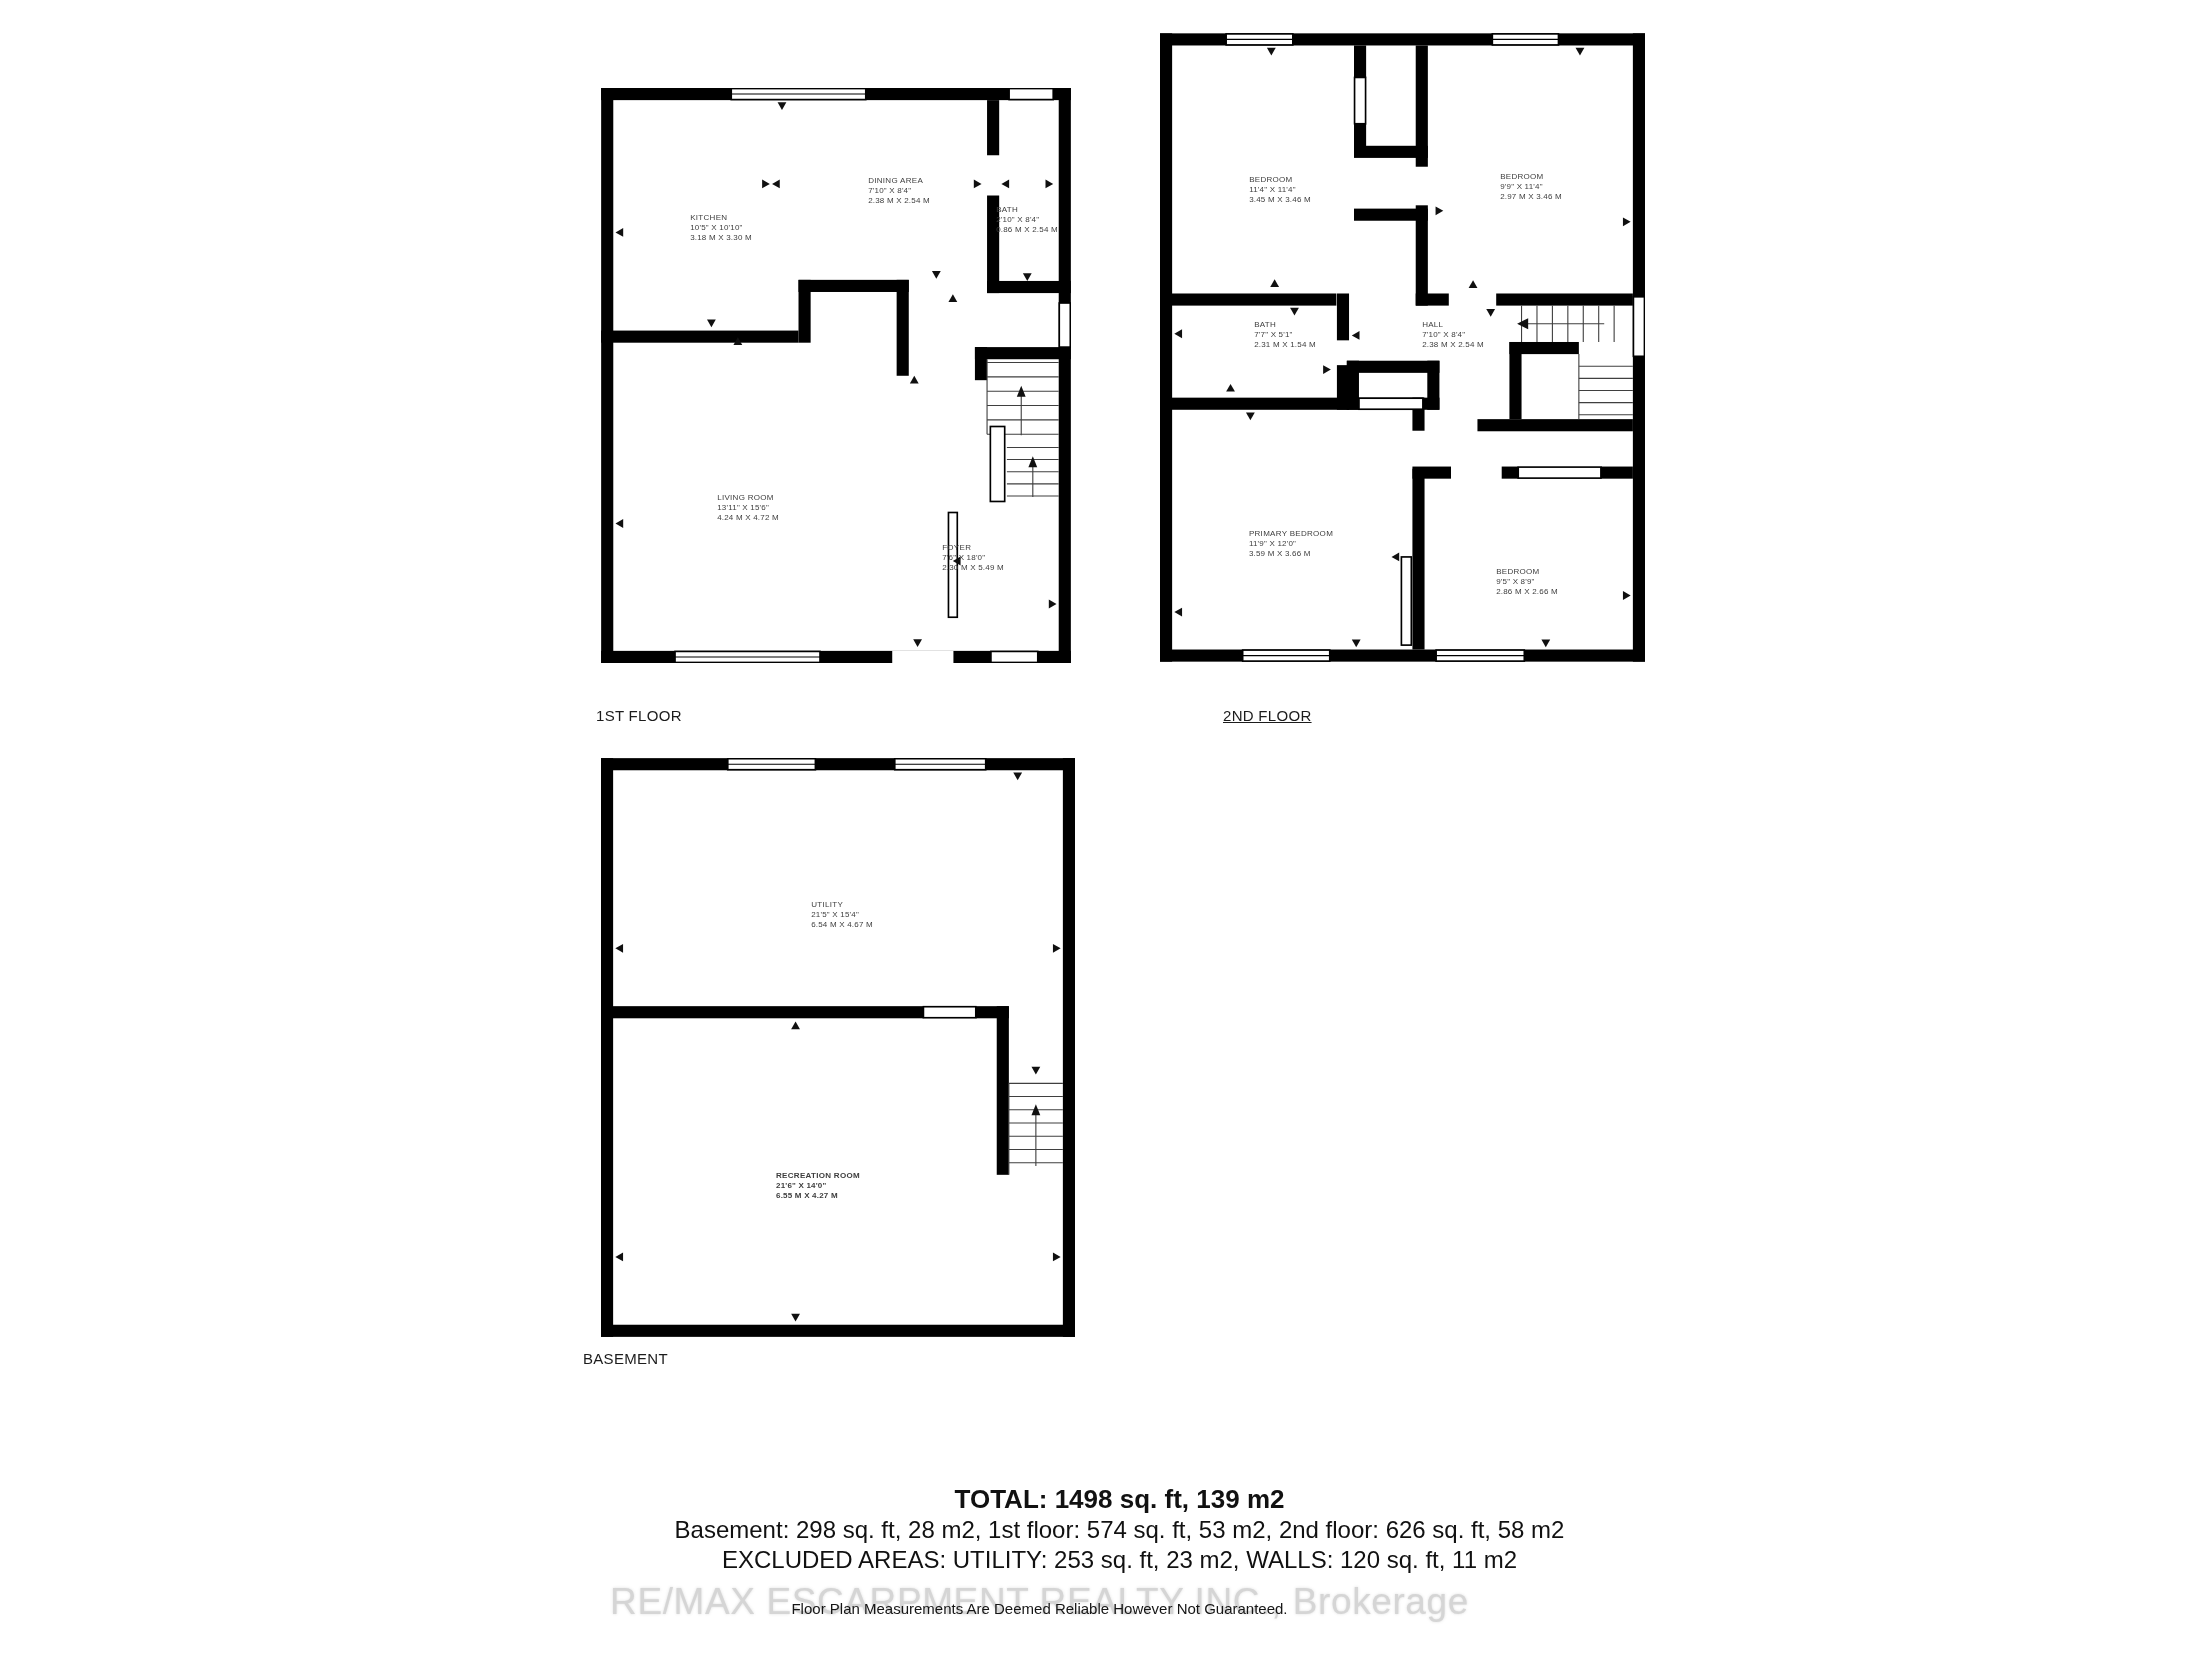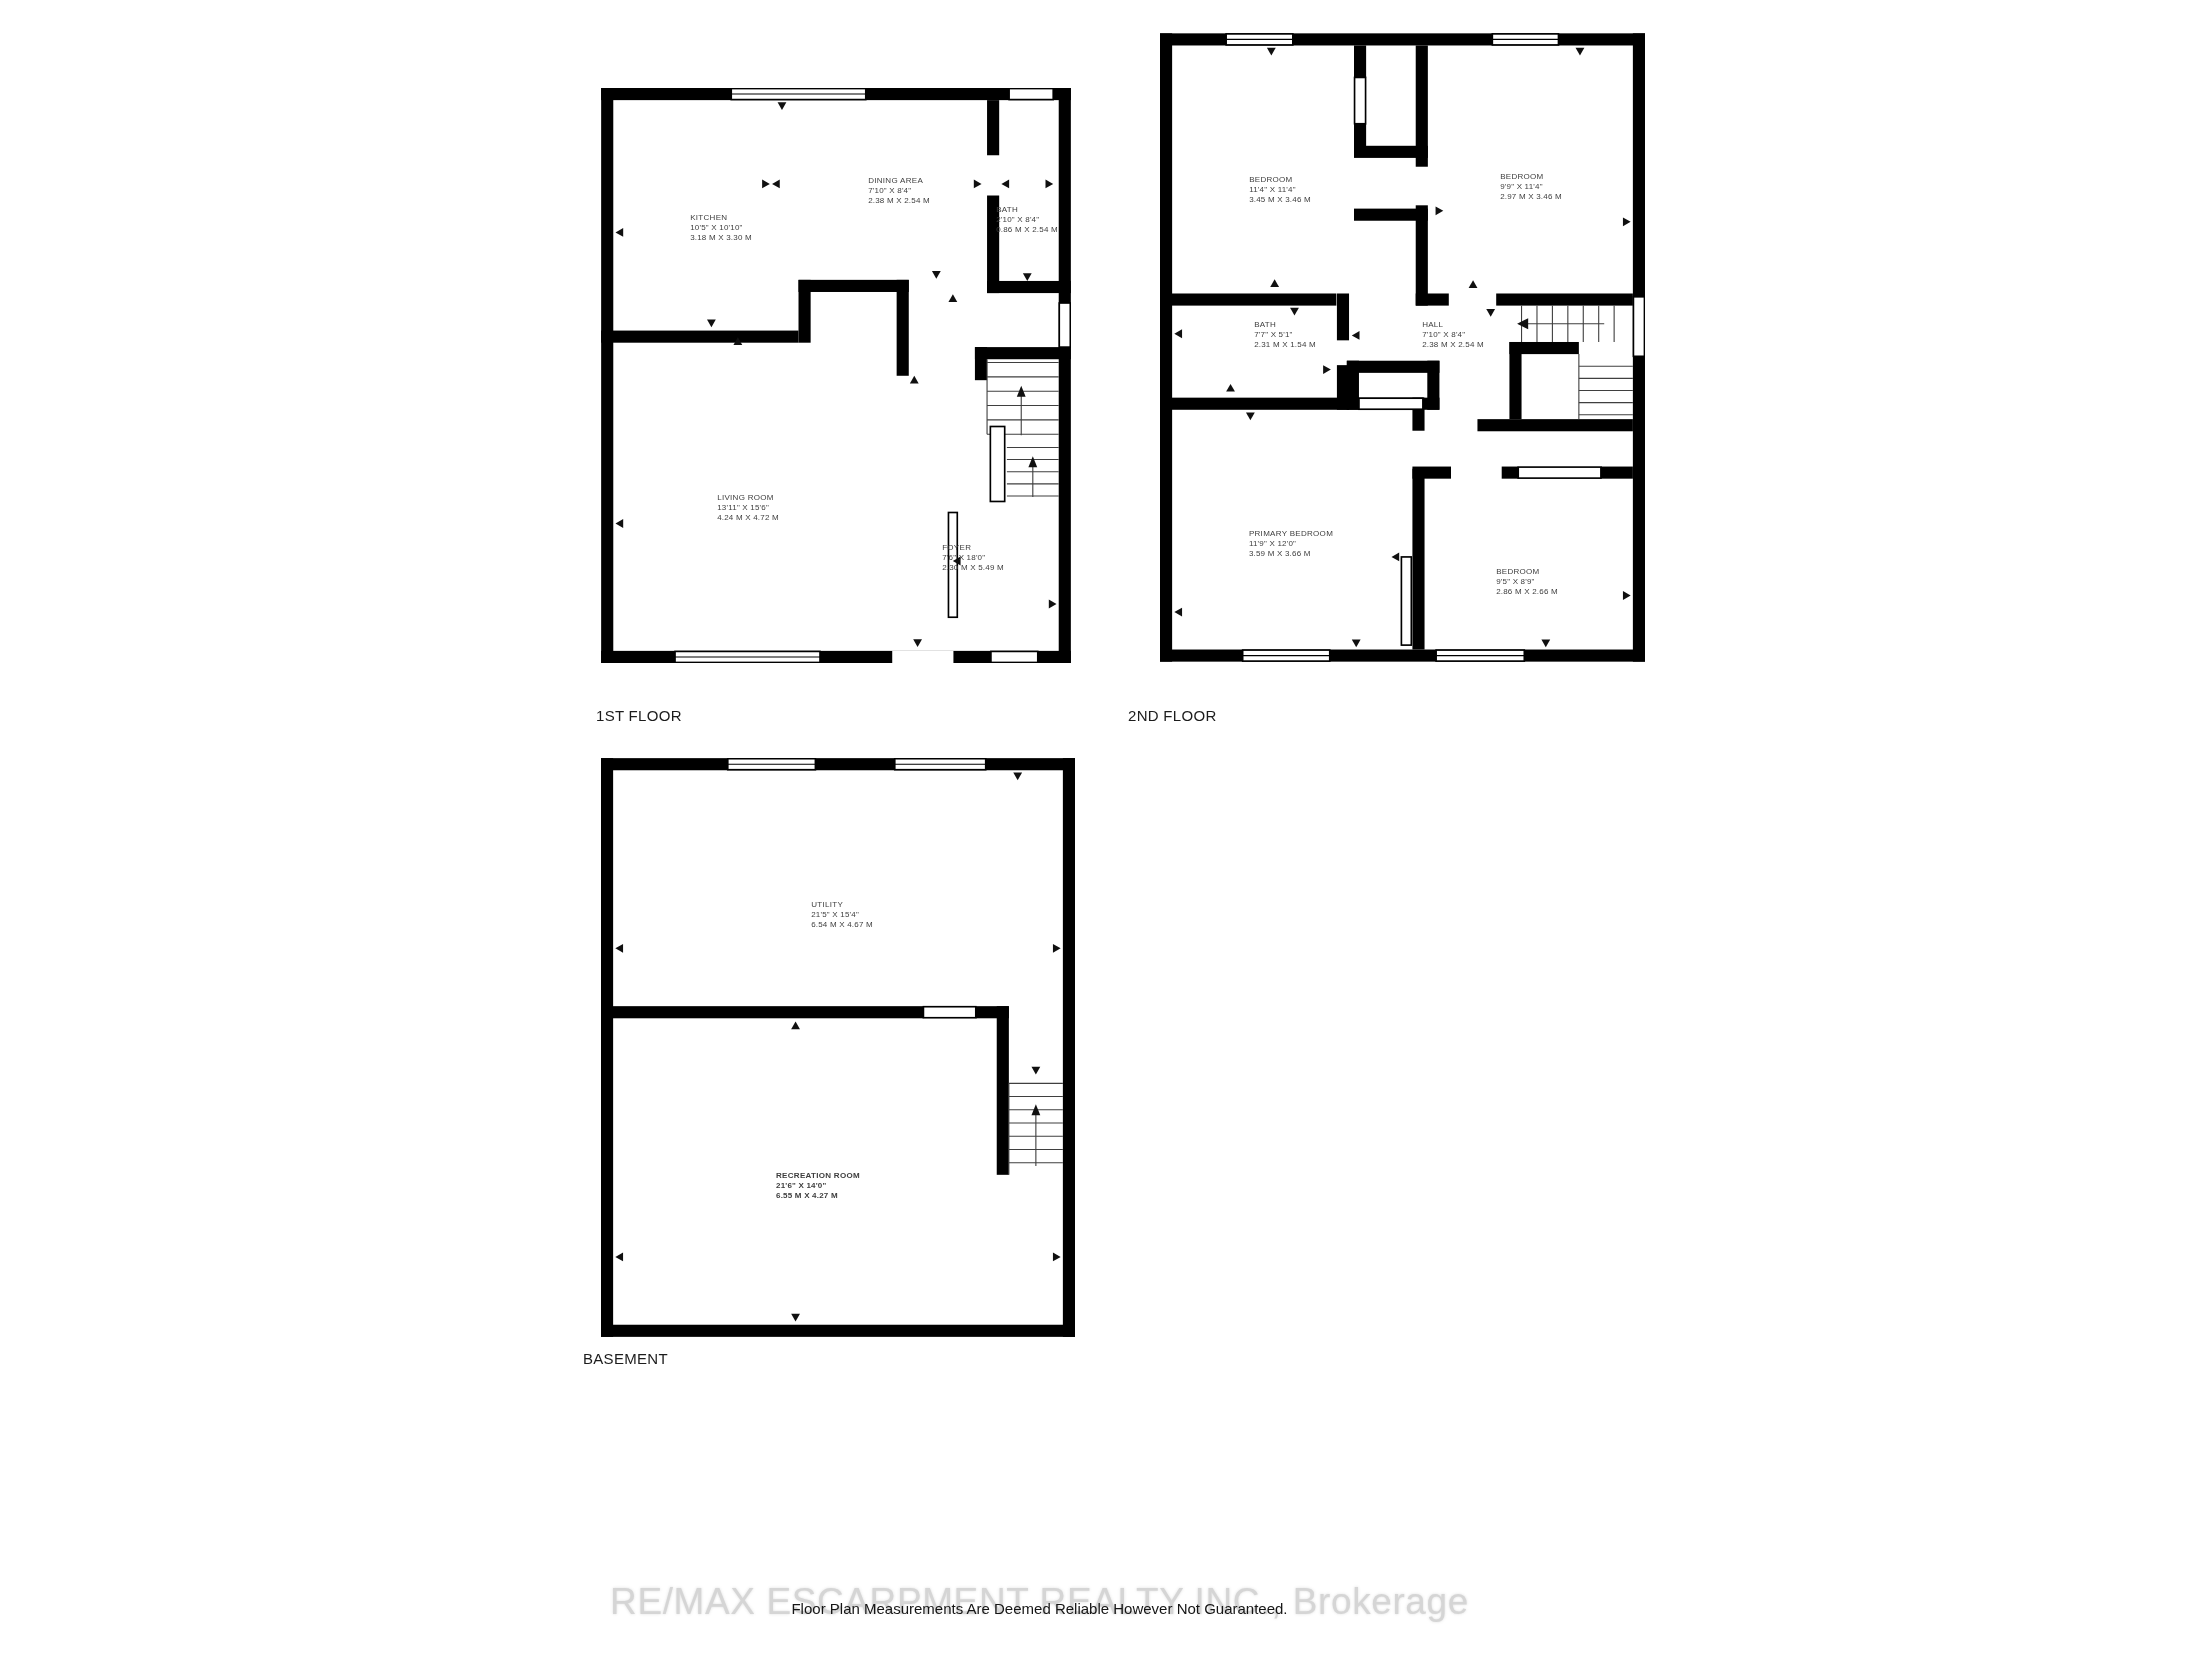--- a/index.html
+++ b/index.html
@@ -239,21 +239,21 @@
       <div class="room-name">PRIMARY BEDROOM</div>
       <div>11'9" X 12'0"</div>
       <div>3.59 M X 3.66 M</div>
     </div>
     <div class="room-label" style="left:367px;top:549px;">
       <div class="room-name">BEDROOM</div>
       <div>9'5" X 8'9"</div>
       <div>2.86 M X 2.66 M</div>
     </div>
   </div>
-  <div class="floor-caption" style="left:1128px;top:707px;">2ND FLOOR</div>
+  <div class="floor-caption" style="left:1223px;top:707px;text-decoration:underline;">2ND FLOOR</div>
 
   <div class="plan" style="left:601px;top:758px;width:474px;height:579px;border-radius:13px;">
     <svg width="474" height="579" viewBox="0 0 860 1050">
       <g>
         <rect class="wall" x="0" y="0" width="860" height="22"></rect>
         <rect class="wall" x="0" y="1028" width="860" height="22"></rect>
         <rect class="wall" x="0" y="0" width="22" height="1050"></rect>
         <rect class="wall" x="838" y="0" width="22" height="1050"></rect>
         <rect class="wall" x="0" y="450" width="585" height="22"></rect>
         <rect class="wall" x="680" y="450" width="60" height="22"></rect>
@@ -295,20 +295,25 @@
       <div>6.54 M X 4.67 M</div>
     </div>
     <div class="room-label" style="left:217px;top:428px;font-weight:bold;">
       <div class="room-name">RECREATION ROOM</div>
       <div>21'6" X 14'0"</div>
       <div>6.55 M X 4.27 M</div>
     </div>
   </div>
   <div class="floor-caption" style="left:583px;top:1350px;">BASEMENT</div>
 
+  <div class="footer">
+    <div class="total">TOTAL: 1498 sq. ft, 139 m2</div>
+    <div class="line">Basement: 298 sq. ft, 28 m2, 1st floor: 574 sq. ft, 53 m2, 2nd floor: 626 sq. ft, 58 m2</div>
+    <div class="line">EXCLUDED AREAS: UTILITY: 253 sq. ft, 23 m2, WALLS: 120 sq. ft, 11 m2</div>
+  </div>
 
   <div class="brokerage-wrap">
     <div class="brokerage">RE/MAX ESCARPMENT REALTY INC., Brokerage</div>
     <div class="disclaimer">Floor Plan Measurements Are Deemed Reliable However Not Guaranteed.</div>
   </div>
 
 
 </div>
 
 

